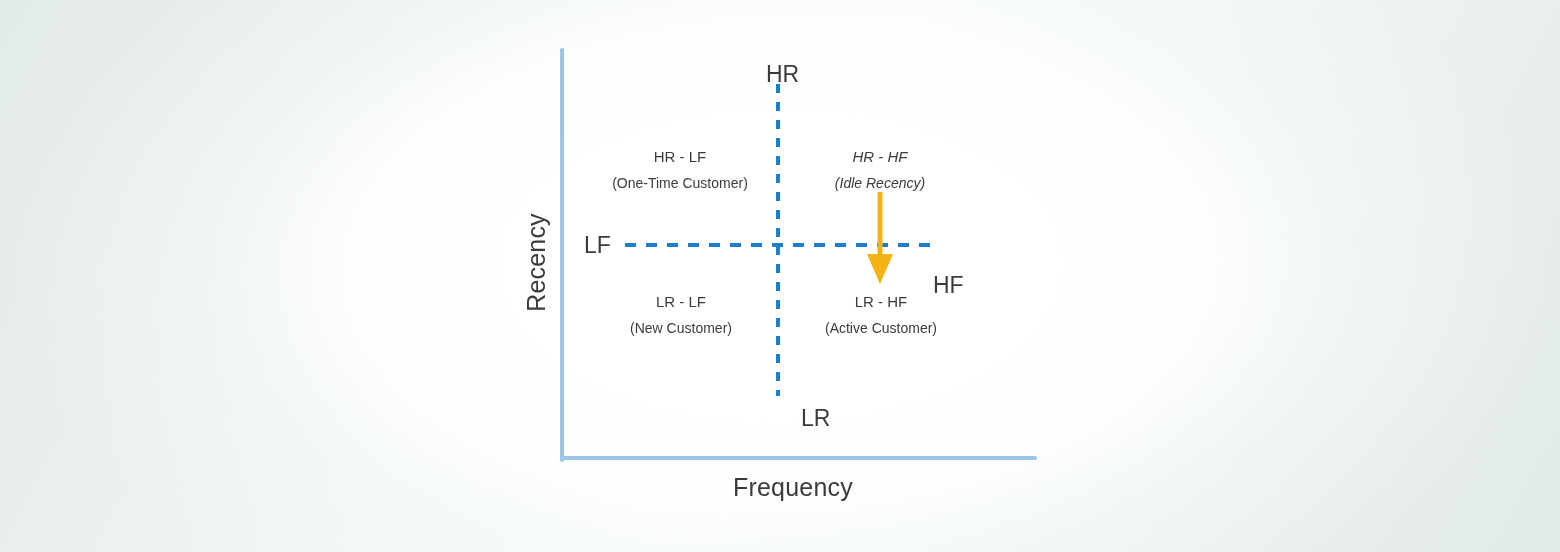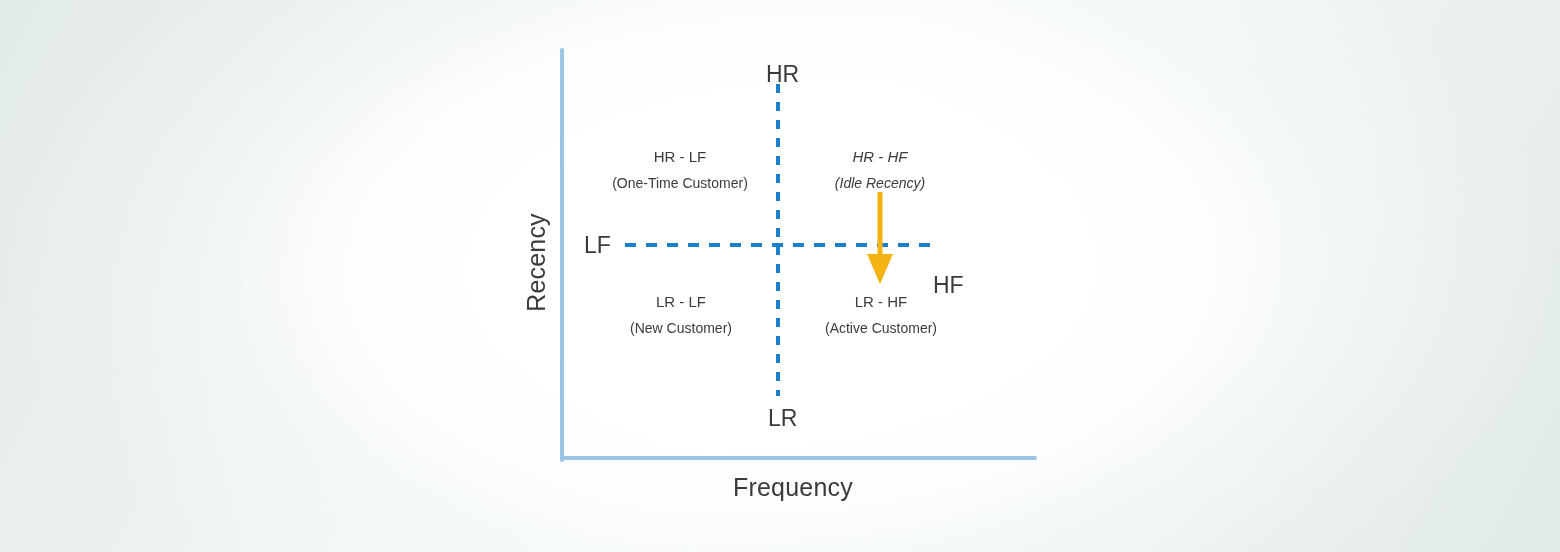--- a/index.html
+++ b/index.html
@@ -104,21 +104,21 @@
   }
 
   .pole-label {
     position: absolute;
     color: #3b3b3b;
     font-size: 23px;
     font-weight: 400;
     white-space: nowrap;
   }
   #pole-hr { left: 766px; top: 61px; }
-  #pole-lr { left: 768px; top: 405px; }
+  #pole-lr { left: 801px; top: 405px; }
   #pole-lf { left: 584px; top: 232px; text-align: right; }
   #pole-hf { left: 933px; top: 232px; margin-top: 40px; }
 
   .quadrant {
     position: absolute;
     width: 300px;
     text-align: center;
     white-space: nowrap;
   }
   .quadrant .q-code {

